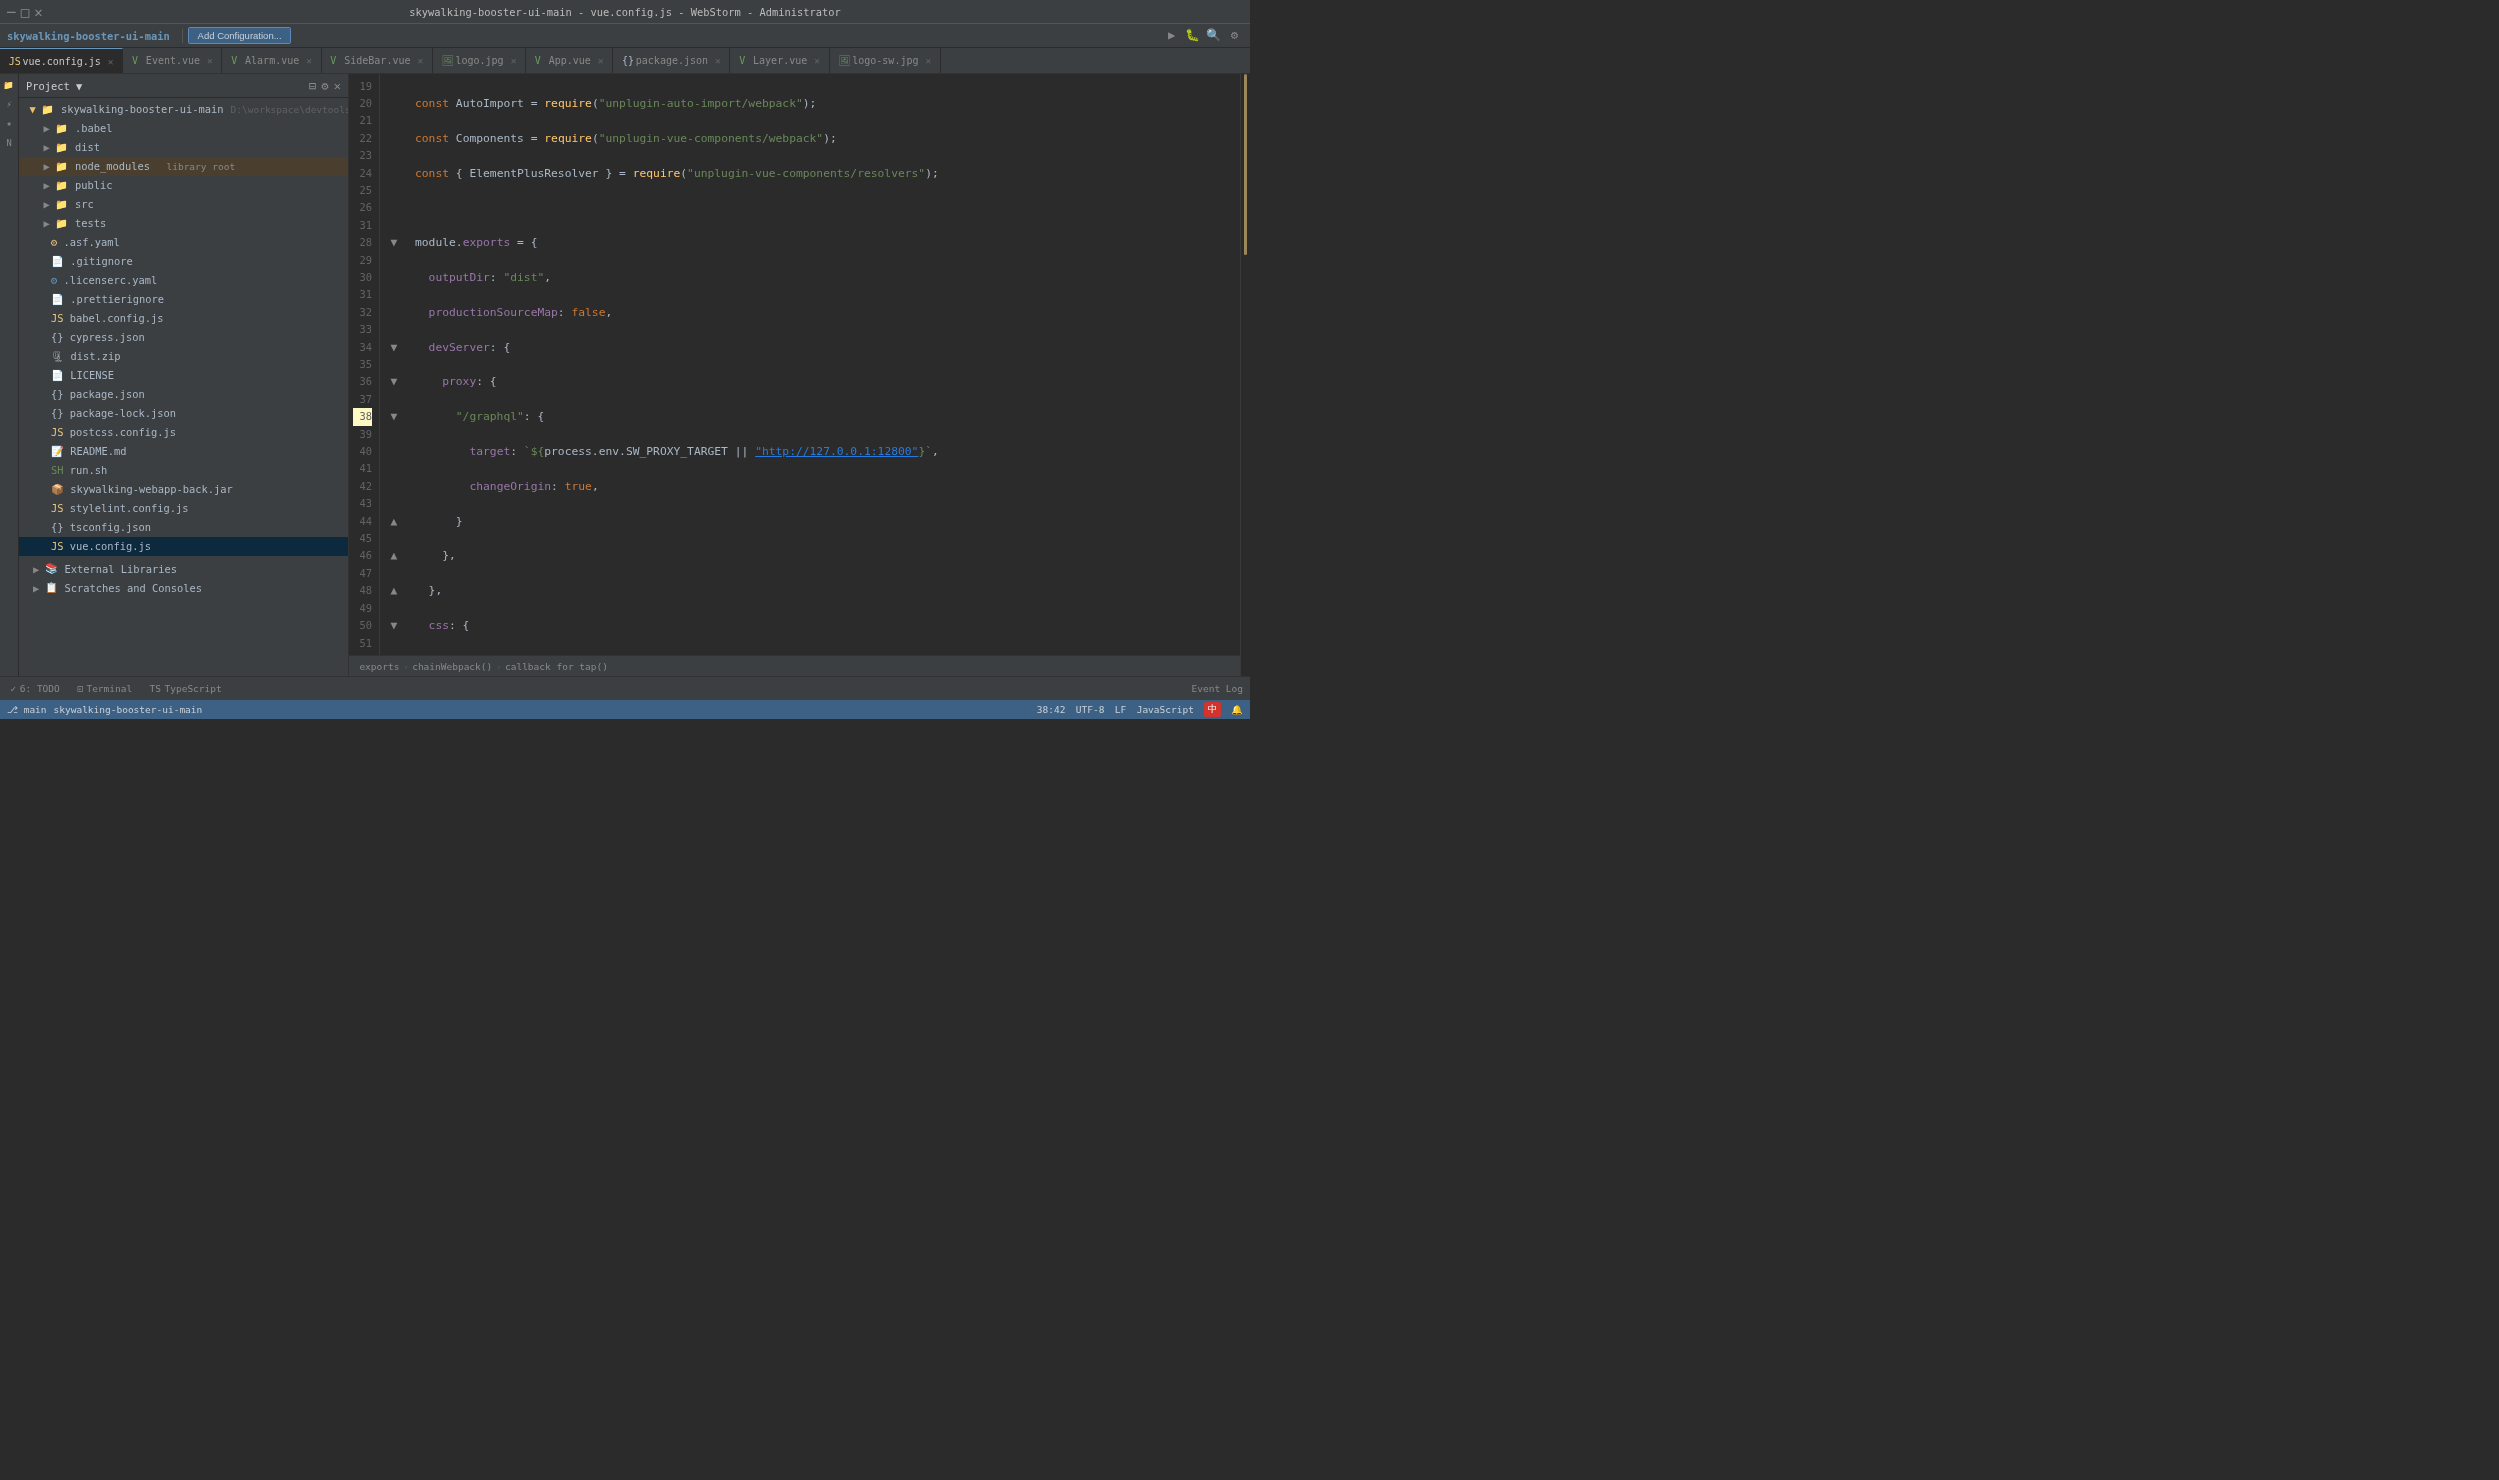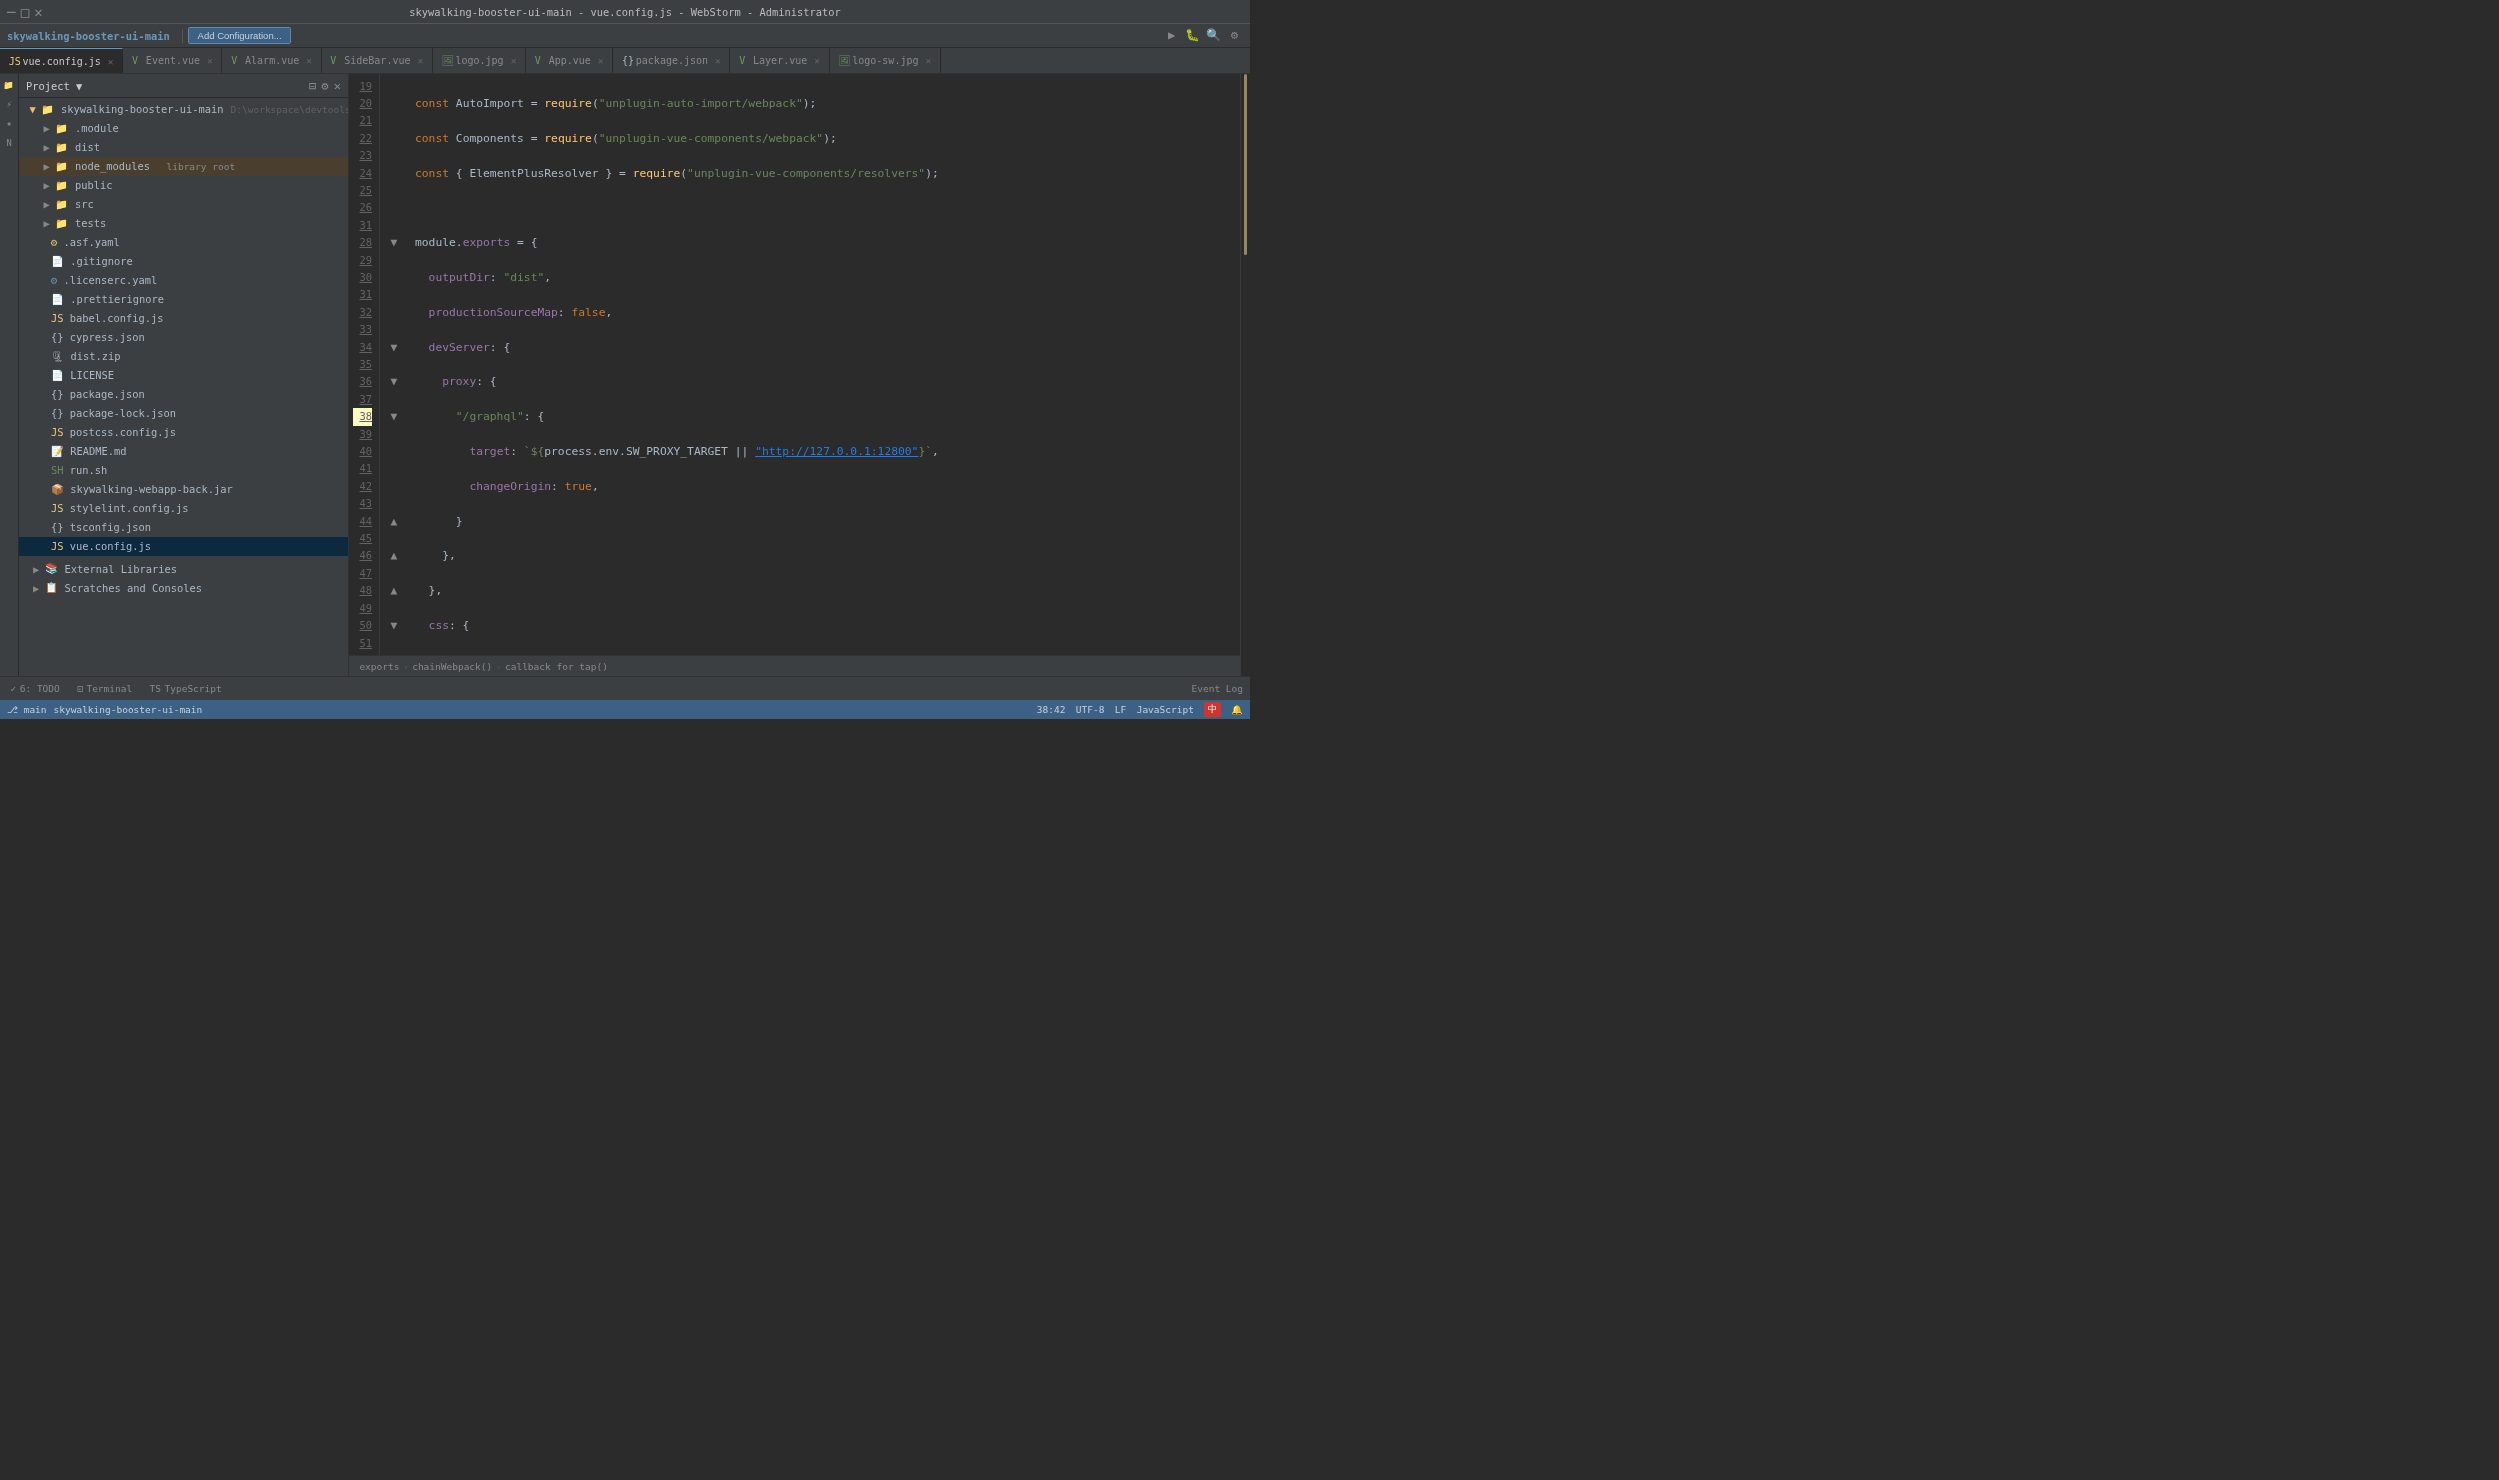--- a/index.html
+++ b/index.html
@@ -162,21 +162,20 @@
     #line-numbers {
       min-width: 31px;
       background: #2b2b2b;
       color: #606366;
       font-size: 10.4px;
       line-height: 17.4px;
       padding: 3.5px 7px 3.5px 3.5px;
       text-align: right;
       user-select: none;
       border-right: 0.9px solid #3a3a3a;
-      text-decoration: underline;
     }
     #code-content {
       flex: 1;
       padding: 3.5px 7px;
       font-size: 11.3px;
       line-height: 17.4px;
       white-space: pre;
       color: #a9b7c6;
     }
     .line {
@@ -441,21 +440,21 @@
           <span class="indent" style="width:3.5px;"></span>
           <span class="folder-icon">▼</span>
           <span style="color:#e8bf6a;margin:0 2.6px;">📁</span>
           <span>skywalking-booster-ui-main</span>
           <span style="color:#606060;font-size:9.5px;margin-left:3.5px;">D:\workspace\devtools\s</span>
         </div>
         <div class="tree-item">
           <span class="indent" style="width:14px;"></span>
           <span style="color:#888;">▶</span>
           <span style="color:#e8bf6a;margin:0 2.6px;">📁</span>
-          <span>.module</span>
+          <span>.babel</span>
         </div>
         <div class="tree-item">
           <span class="indent" style="width:14px;"></span>
           <span style="color:#888;">▶</span>
           <span style="color:#e8bf6a;margin:0 2.6px;">📁</span>
           <span>dist</span>
         </div>
         <div class="tree-item" style="background:#4a3f2f;">
           <span class="indent" style="width:14px;"></span>
           <span style="color:#888;">▶</span>

